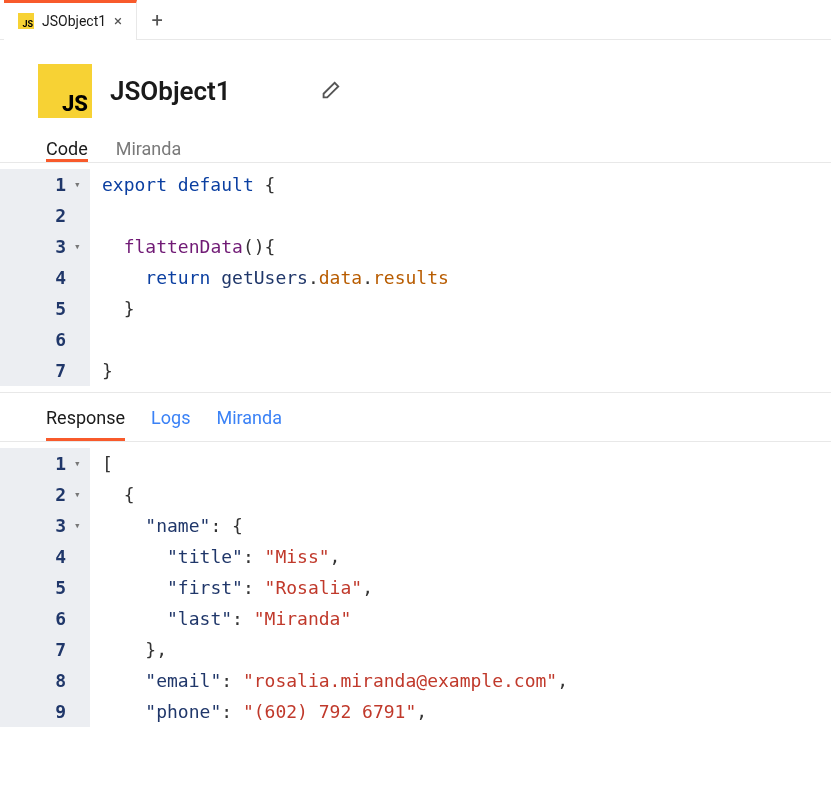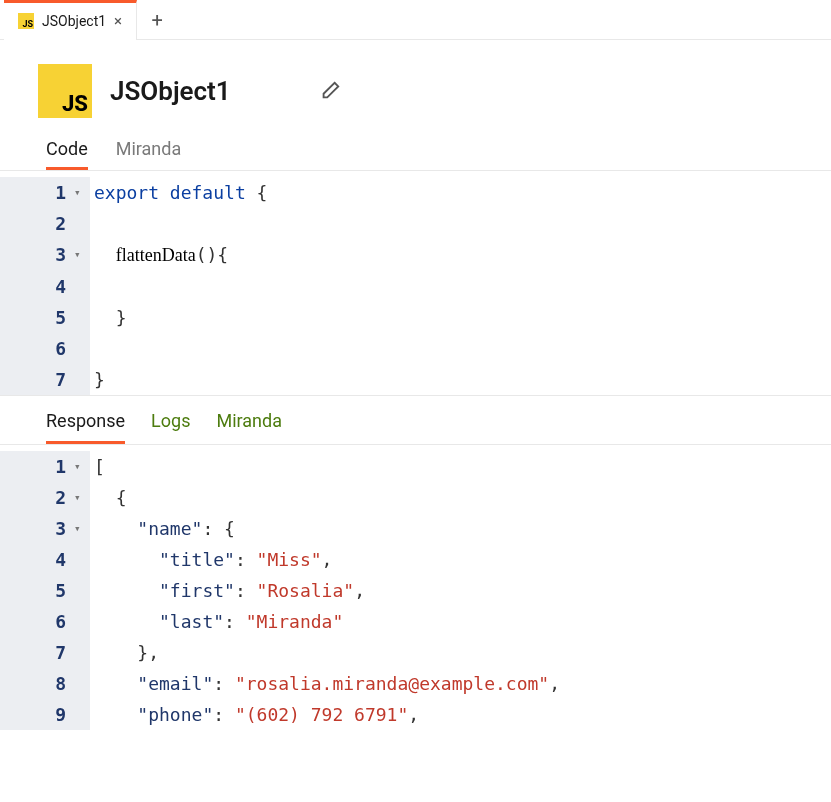--- a/index.html
+++ b/index.html
@@ -70,21 +70,21 @@
 
   
   .subtabs {
     display:flex;
     gap: 28px;
     padding: 8px 0 0 46px;
     border-bottom: 1px solid #e8e8e8;
     font-size: 18px;
   }
   .subtab {
-    padding-bottom: 8px;
+    padding-bottom: 0;
     color:#7a7a7a;
     cursor:pointer;
   }
   .subtab.active {
     color:#1a1a1a;
     border-bottom: 3px solid #f85a2b;
   }
 
   
   .pane {
@@ -108,43 +108,44 @@
     width: 18px;
     background: #eceef2;
     color: #777;
     font-size: 11px;
     line-height: 31px;
     text-align:left;
     padding-left:2px;
     user-select:none;
   }
   .code-cell {
-    padding-left: 4px;
+    padding-left: 12px;
     white-space: pre;
   }
   .tok-kw  { color: #0b3fa1; }
-  .tok-fn  { color: #000000; font-family: Liberation Serif, serif; }
+  .tok-fn  { color: #701a75; }
   .tok-prop{ color: #b85c00; }
   .tok-id  { color: #20376a; }
   .tok-pun { color: #333; }
   .tok-str { color: #c0392b; }
   .tok-jkey{ color: #20376a; }
 
   
   .out-tabs {
     display:flex;
     gap: 26px;
     padding: 14px 0 0 46px;
     border-top: 1px solid #e8e8e8;
     border-bottom: 1px solid #e8e8e8;
     font-size: 18px;
+    margin-top: 6px;
   }
   .out-tab {
     padding-bottom: 10px;
-    color:#4d7c0f;
+    color:#3b82f6;
     cursor:pointer;
   }
   .out-tab.active {
     color:#1a1a1a;
     border-bottom: 3px solid #f85a2b;
   }
 
   .code-pane { padding-top: 6px; }
   .json-pane { padding-top: 6px; }
 </style>
@@ -185,20 +186,21 @@
       <div class="code-cell"></div>
     </div>
     <div class="code-row">
       <div class="gutter-num">3</div>
       <div class="gutter-fold">▾</div>
       <div class="code-cell"><span class="tok-pun">  </span><span class="tok-fn">flattenData</span><span class="tok-pun">(){</span></div>
     </div>
     <div class="code-row">
       <div class="gutter-num">4</div>
       <div class="gutter-fold"></div>
+      <div class="code-cell"><span class="tok-pun">    </span><span class="tok-kw">return </span><span class="tok-id">getUsers</span><span class="tok-pun">.</span><span class="tok-prop">data</span><span class="tok-pun">.</span><span class="tok-prop">results</span></div>
     </div>
     <div class="code-row">
       <div class="gutter-num">5</div>
       <div class="gutter-fold"></div>
       <div class="code-cell"><span class="tok-pun">  }</span></div>
     </div>
     <div class="code-row">
       <div class="gutter-num">6</div>
       <div class="gutter-fold"></div>
       <div class="code-cell"></div>

